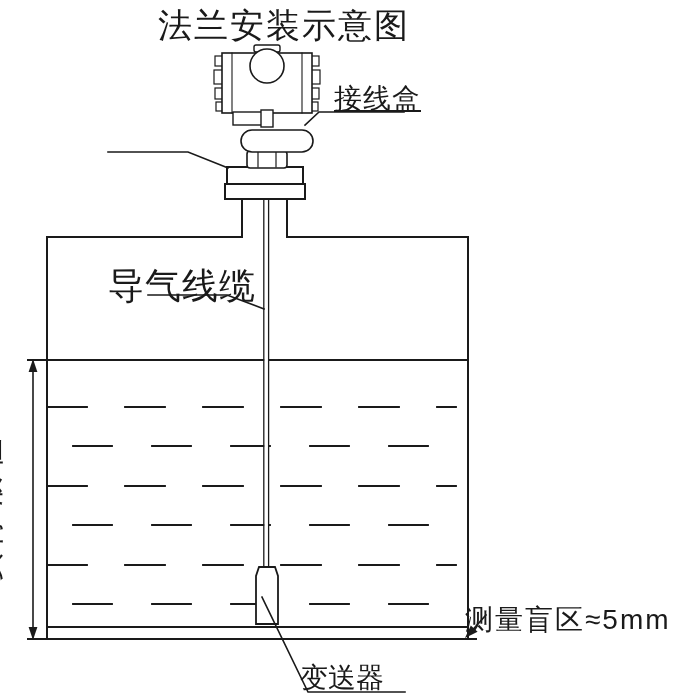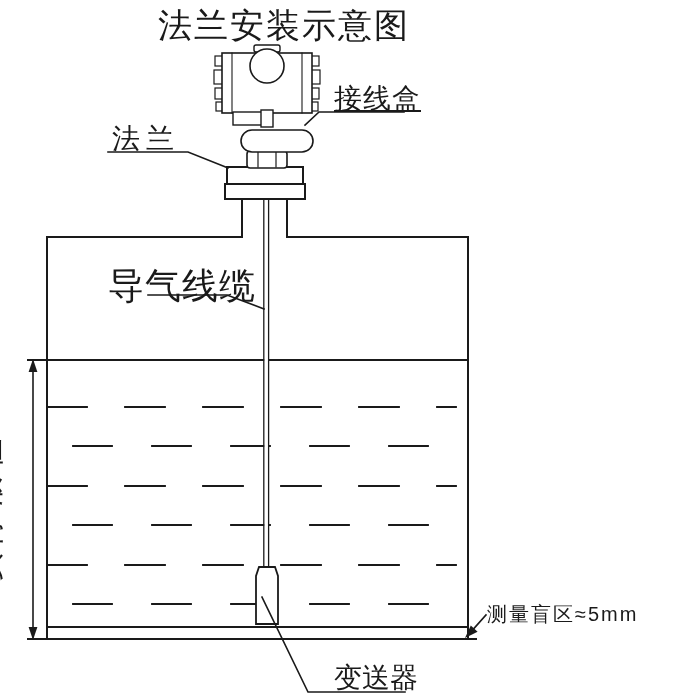--- a/index.html
+++ b/index.html
@@ -12,22 +12,22 @@
     color:var(--line);
     overflow:hidden;
   }
   .stage { position:absolute; left:0; top:0; width:700px; height:700px; }
   svg.diagram { position:absolute; left:0; top:0; color:var(--line); }
   .lbl { position:absolute; white-space:nowrap; color:var(--line); }
   .lbl-title  { left:158px; top:3px;   font-size:34px; letter-spacing:2px; font-weight:500; }
   .lbl-jbox   { left:334px; top:80px;  font-size:28px; letter-spacing:1px;text-decoration:underline; }
   .lbl-flange { left:112px; top:120px; font-size:28px; letter-spacing:6px; }
   .lbl-cable  { left:108px; top:262px; font-size:36px; letter-spacing:1px; }
-  .lbl-trans  { left:334px; top:659px; font-size:28px; }
-  .lbl-blind  { left:487px; top:601px; font-size:20px; letter-spacing:2px; }
+  .lbl-trans  { left:300px; top:659px; font-size:28px; }
+  .lbl-blind  { left:465px; top:601px; font-size:28px; letter-spacing:2px; }
   .lbl-level  {
     left:6px; top:548px; font-size:29px; letter-spacing:9px; line-height:34px;
     transform:rotate(-90deg); transform-origin:0 100%;
   }
 </style>
 </head>
 <body>
 
 <div class="stage">
 
@@ -115,18 +115,17 @@
       <polyline points="108,152 188,152 228,168"></polyline>
       <polyline points="148,295 227,295 264,309"></polyline>
       <polyline points="262,597 308,692 405,692"></polyline>
       <line x1="486" y1="615" x2="469" y2="634"></line>
       <polygon points="465,638 470.8,625.6 477.6,631.8" fill="currentColor" stroke="none"></polygon>
     </g>
   </svg>
 
   <div class="lbl lbl-title">法兰安装示意图</div>
   <div class="lbl lbl-jbox">接线盒</div>
-  <div class="lbl lbl-flange">法兰</div>
   <div class="lbl lbl-cable">导气线缆</div>
   <div class="lbl lbl-level">实际液位</div>
   <div class="lbl lbl-trans">变送器</div>
   <div class="lbl lbl-blind">测量盲区≈5mm</div>
 </div>
 
 </body></html>

